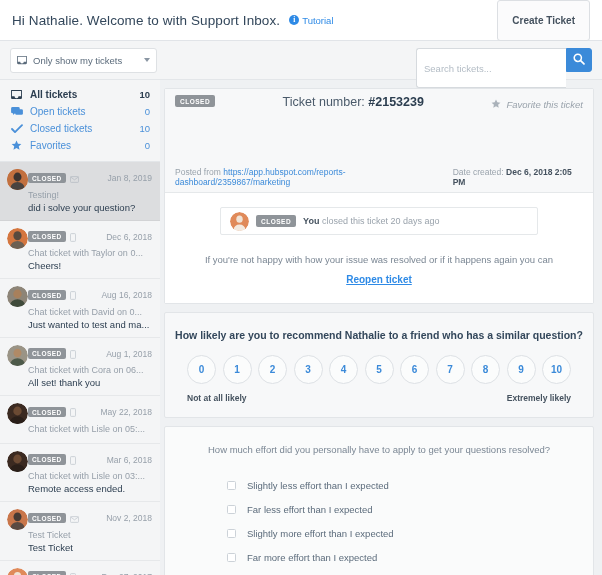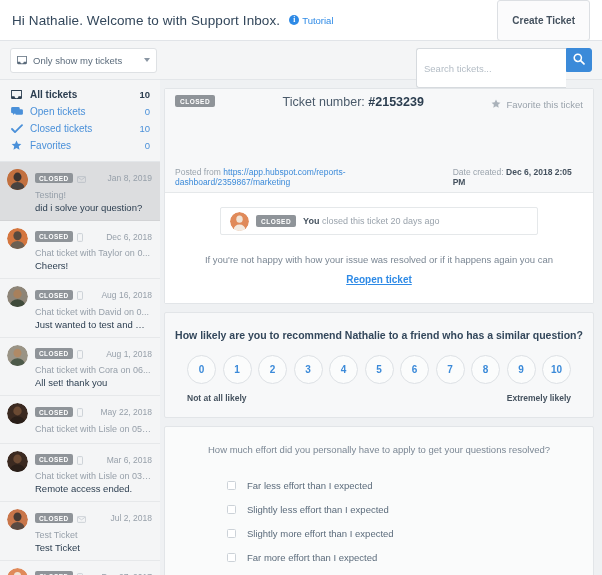--- a/index.html
+++ b/index.html
@@ -62,21 +62,21 @@
   .nav { padding: 6px 10px 7px 10px; border-bottom: 1px solid #e3e6e9; }
   .nav-item { display: flex; align-items: center; height: 17px; gap: 7px; cursor: pointer; }
   .nav-ico { width: 13px; display: flex; justify-content: center; align-items: center; }
   .nav-text { flex: 1; font-size: 10px; color: #4a90d9; }
   .nav-text.active { color: #2c3e50; font-weight: bold; }
   .nav-count { font-size: 9.5px; color: #4a90d9; }
   .nav-count.active { color: #2c3e50; font-weight: bold; }
 
   .ticket-list { flex: 1; overflow: hidden; }
   .ticket-item {
-    display: flex; padding: 7px 8px 7px 7px; gap: 7px;
+    display: flex; padding: 7px 8px 7px 7px; 
     border-bottom: 1px solid #e6e8ea; cursor: pointer; align-items: flex-start;
   }
   .ticket-item.selected { background: #dcdddf; border-bottom-color: #d2d3d5; }
   .avatar { width: 21px; height: 21px; border-radius: 50%; flex: none; position: relative; overflow: hidden; }
   .tick-body { flex: 1; min-width: 0; }
   .tick-top { display: flex; align-items: center; gap: 4px; }
   .badge-closed {
     background: #8f9499; color: #fff; font-size: 6.5px; font-weight: bold;
     letter-spacing: .4px; padding: 2px 4px 1.5px 4px; border-radius: 2px; flex: none;
   }
@@ -96,21 +96,21 @@
   .card { background: #fff; border: 1px solid #e2e5e8; border-radius: 2px; }
 
   .tk-head { background: #f7f8f9; border-bottom: 1px solid #e5e8ea; padding: 6px 10px 0 10px; }
   .tk-row1 { display: flex; align-items: flex-start; }
   .tk-badge {
     background: #8f9499; color: #fff; font-size: 6.5px; font-weight: bold;
     letter-spacing: .5px; padding: 2.5px 5px 2px 5px; border-radius: 2px;
   }
   .tk-num { flex: 1; text-align: center; font-size: 12.5px; color: #4a5a6a; }
   .tk-num b { color: #2c3e50; font-weight: bold; }
-  .fav { display: flex; align-items: center; gap: 5px; cursor: pointer; }
+  .fav { display: flex; align-items: center; gap: 5px; cursor: pointer; font-style: italic; }
   .fav-text { font-size: 9.5px; color: #9aa3ac; }
   .tk-row2 { display: flex; align-items: center; padding: 6px 0 5px 0; margin-top: 48px; }
   .posted { font-size: 8.5px; color: #9aa3ac; }
   .posted a { color: #3b8ad9; text-decoration: none; }
   .dcreated { margin-left: auto; font-size: 8.5px; color: #9aa3ac; }
   .dcreated b { color: #45525f; font-weight: bold; }
 
   .tk-main { padding: 14px 10px 18px 10px; background: #fff; }
   .closed-note {
     border: 1px solid #e5e8ea; border-radius: 2px; height: 28px;
@@ -357,21 +357,21 @@
                 <ellipse cx="10.5" cy="7.8" rx="4" ry="4.4" fill="#473a33"></ellipse>
                 <ellipse cx="10.5" cy="19" rx="7" ry="6" fill="#5a4a42"></ellipse>
               </svg></div>
           <div class="tick-body">
             <div class="tick-top">
               <span class="badge-closed">CLOSED</span>
               <span class="chan-ico"><svg width="9" height="7" viewBox="0 0 11 8">
                     <rect x=".5" y=".5" width="10" height="7" rx="1" fill="none" stroke="#8a96a3"></rect>
                     <path d="M.8 1l4.7 3.4L10.2 1" fill="none" stroke="#8a96a3"></path>
                   </svg></span>
-              <span class="tick-date">Jul 2, 2018</span>
+              <span class="tick-date">Nov 2, 2018</span>
             </div>
             <div class="tick-sub">Test Ticket</div>
             <div class="tick-snip">Test Ticket</div>
           </div>
         </div>
 
         <div class="ticket-item">
           <div class="avatar"><svg width="21" height="21" viewBox="0 0 21 21">
                 <circle cx="10.5" cy="10.5" r="10.5" fill="#e08a5a"></circle>
                 <ellipse cx="10.5" cy="8" rx="3.6" ry="4" fill="#f0e3d6"></ellipse>
@@ -445,25 +445,25 @@
           <span class="nps-lab">Not at all likely</span>
           <span class="nps-lab">Extremely likely</span>
         </div>
       </div>
 
       <div class="effort">
         <div class="effort-q">How much effort did you personally have to apply to get your questions resolved?</div>
         <div class="opts">
           <label class="opt">
             <span class="cbox"></span>
-            <span class="opt-lab">Far less effort than I expected</span>
+            <span class="opt-lab">Slightly less effort than I expected</span>
           </label>
           <label class="opt">
             <span class="cbox"></span>
-            <span class="opt-lab">Slightly less effort than I expected</span>
+            <span class="opt-lab">Far less effort than I expected</span>
           </label>
           <label class="opt">
             <span class="cbox"></span>
             <span class="opt-lab">Slightly more effort than I expected</span>
           </label>
           <label class="opt">
             <span class="cbox"></span>
             <span class="opt-lab">Far more effort than I expected</span>
           </label>
         </div>

